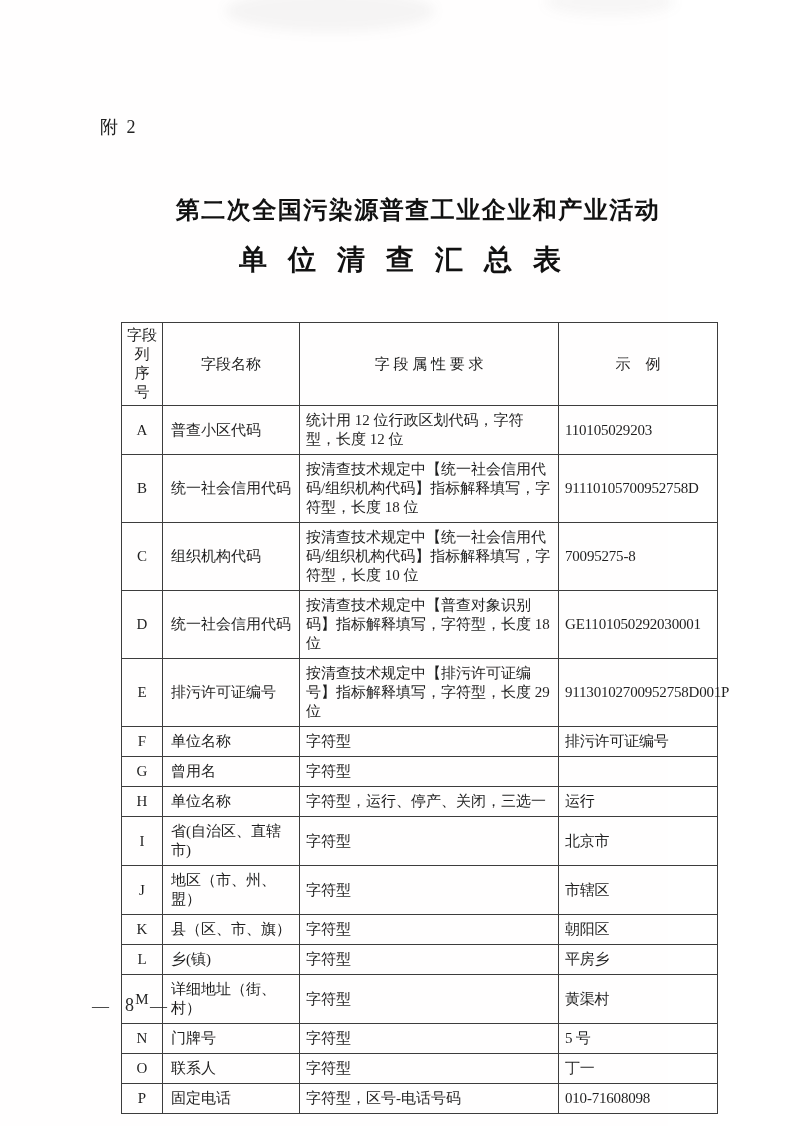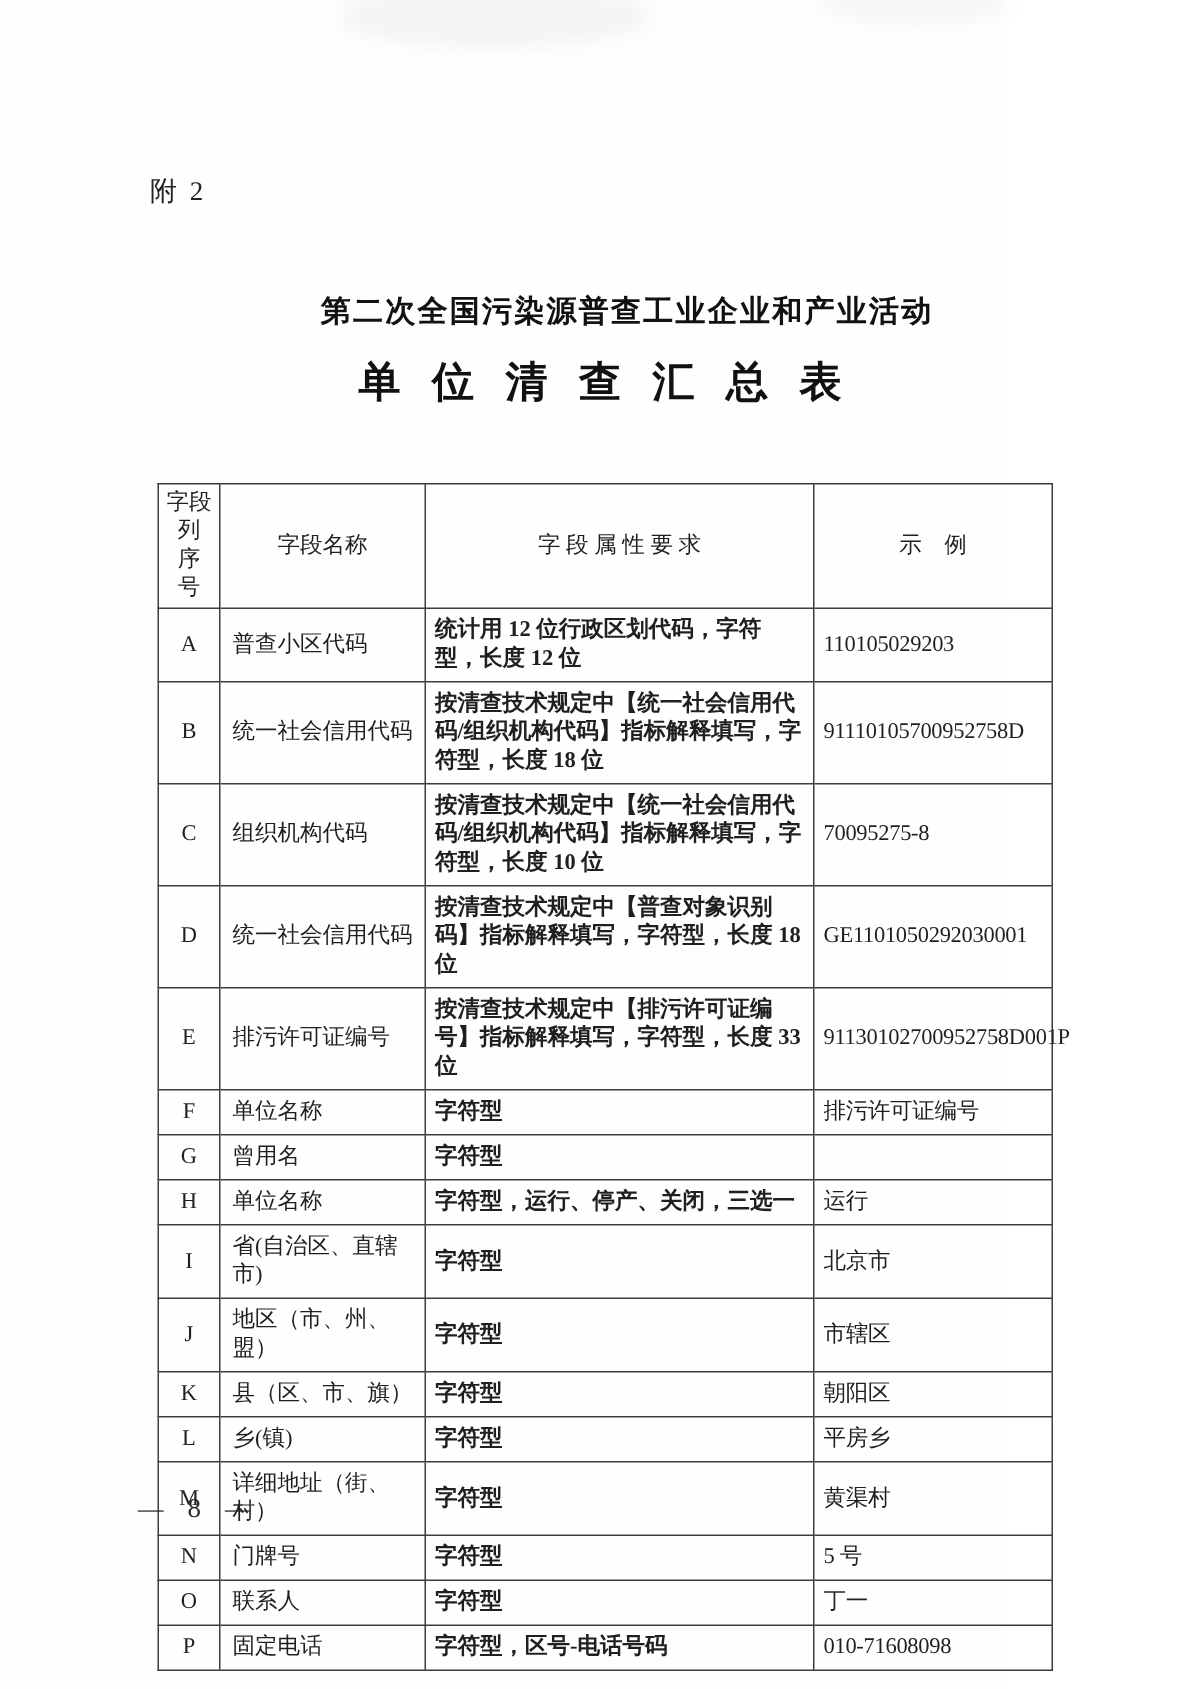--- a/index.html
+++ b/index.html
@@ -42,35 +42,35 @@
   .doc-title {
     position: absolute;
     left: 0;
     top: 194px;
     width: 800px;
     text-align: center;
     font-weight: 700;
     color: #111;
   }
   .doc-title .line1 {
-    font-size: 20px;
+    font-size: 24px;
     letter-spacing: 1.5px;
     padding-left: 36px;
   }
   .doc-title .line2 {
     margin-top: 15px;
     font-size: 28px;
     letter-spacing: 7px;
     text-indent: 7px;
     white-space: pre-wrap;
   }
 
   table.summary-table {
     position: absolute;
-    left: 105px;
+    left: 121px;
     top: 322px;
     width: 596px;
     border-collapse: collapse;
     table-layout: fixed;
   }
   table.summary-table th,
   table.summary-table td {
     border: 1.4px solid #3d3d3d;
     font-size: 15px;
     line-height: 19px;
@@ -89,21 +89,21 @@
   col.col-attr    { width: 259px; }
   col.col-example { width: 159px; }
 
   td { height: 29px; }
   td.col-seq {
     text-align: center;
     padding: 5px 2px;
     font-family: "Liberation Serif", "DejaVu Serif", serif;
   }
   td.col-name    { padding: 5px 3px 5px 8px; margin-left: 31px; }
-  td.col-attr    { padding: 5px 6px; font-weight: bold; }
+  td.col-attr    { padding: 5px 6px; }
   td.col-example {
     padding: 5px 2px 5px 6px;
     white-space: nowrap;
     letter-spacing: -0.2px;
   }
 
   .page-footer {
     position: absolute;
     left: 92px;
     top: 995px;
@@ -167,21 +167,21 @@
         </tr>
         <tr>
           <td class="col-seq">D</td>
           <td class="col-name">统一社会信用代码</td>
           <td class="col-attr">按清查技术规定中【普查对象识别码】指标解释填写，字符型，长度 18 位</td>
           <td class="col-example">GE1101050292030001</td>
         </tr>
         <tr>
           <td class="col-seq">E</td>
           <td class="col-name">排污许可证编号</td>
-          <td class="col-attr">按清查技术规定中【排污许可证编号】指标解释填写，字符型，长度 33 位</td>
+          <td class="col-attr">按清查技术规定中【排污许可证编号】指标解释填写，字符型，长度 29 位</td>
           <td class="col-example">91130102700952758D001P</td>
         </tr>
         <tr>
           <td class="col-seq">F</td>
           <td class="col-name">单位名称</td>
           <td class="col-attr">字符型</td>
           <td class="col-example">排污许可证编号</td>
         </tr>
         <tr>
           <td class="col-seq">G</td>

